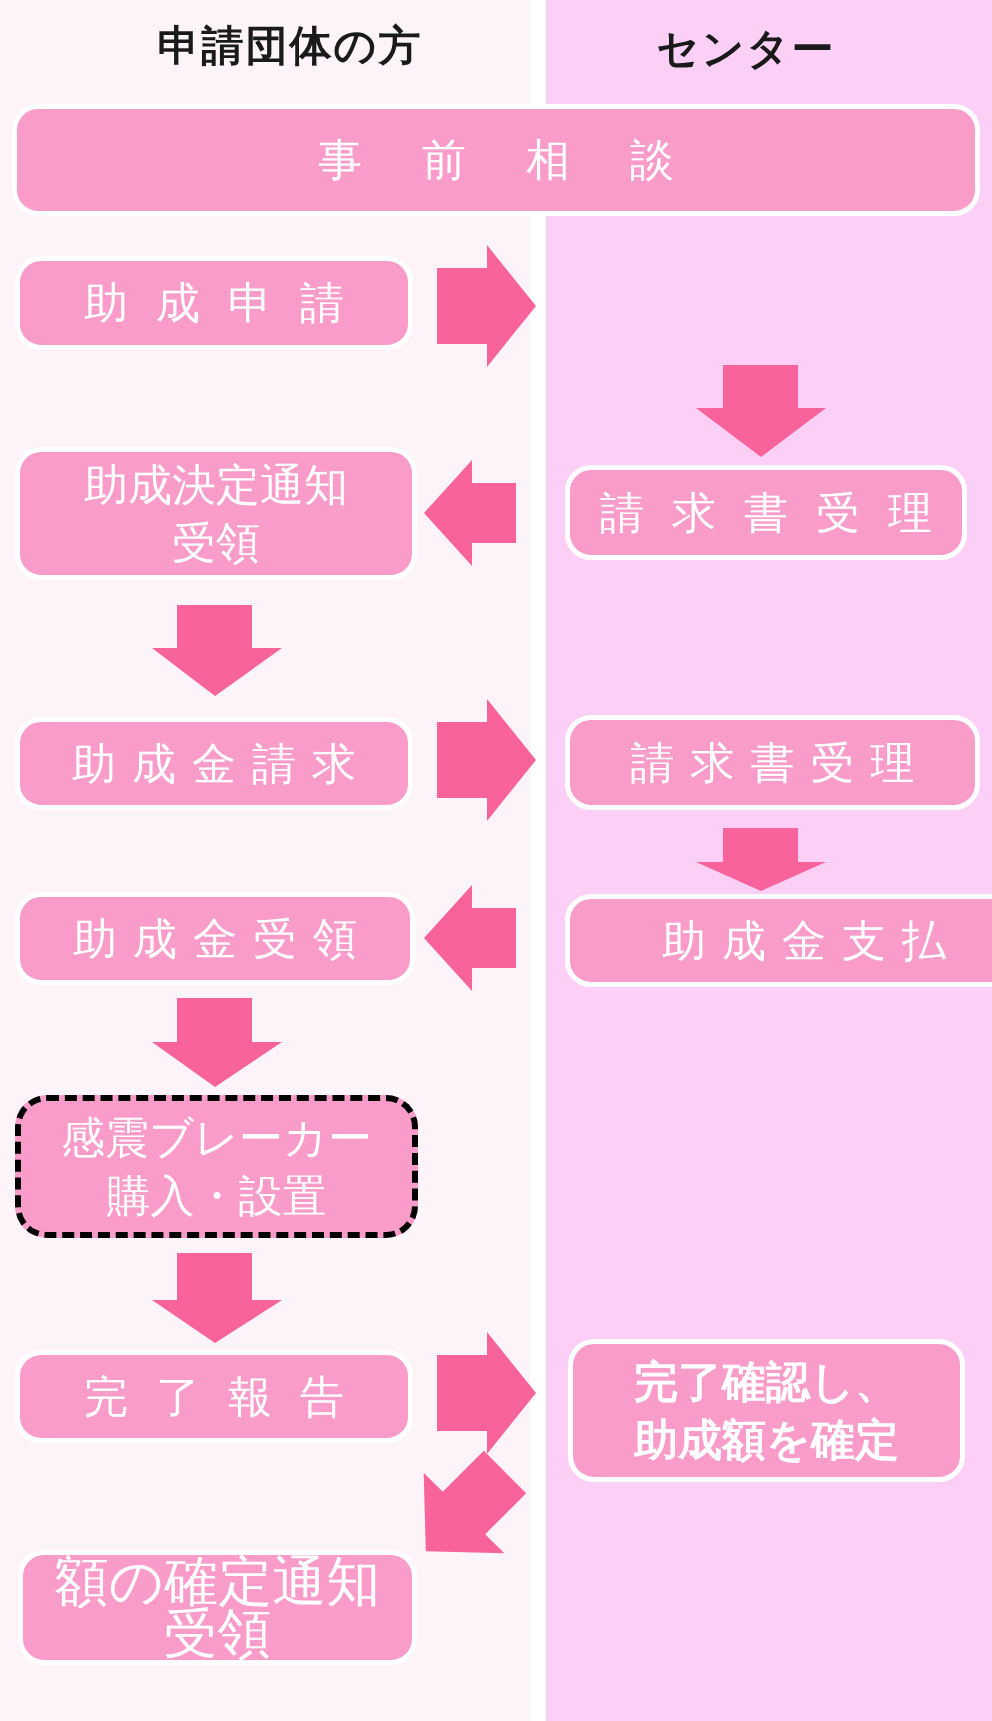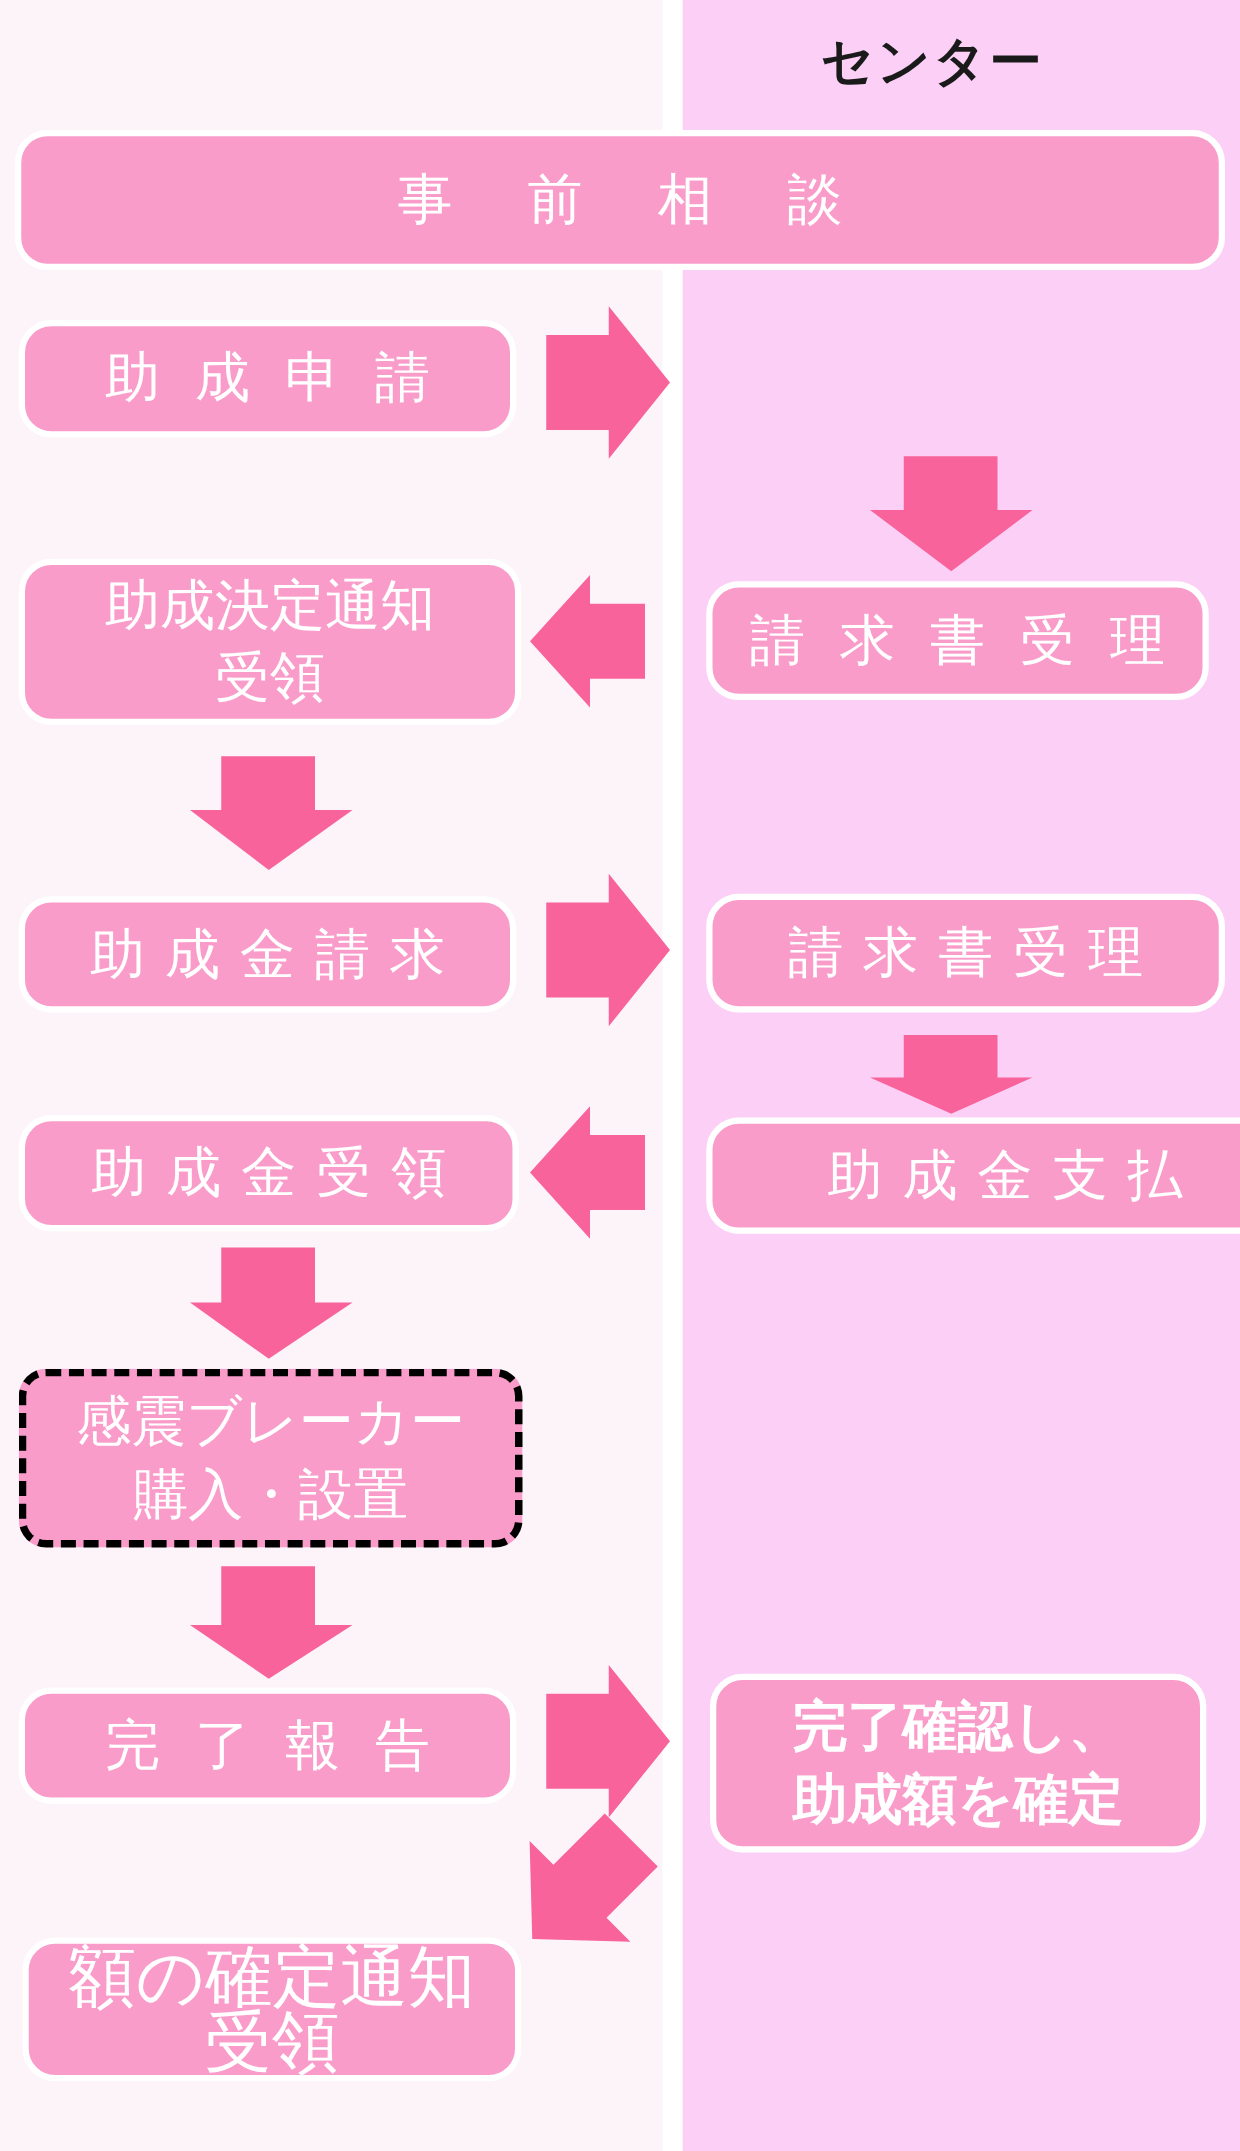--- a/index.html
+++ b/index.html
@@ -65,20 +65,21 @@
   .small{font-size:54px;line-height:52px;}
 </style>
 </head>
 <body>
 
 <div class="stage">
 
   <div class="col-right-bg"></div>
   <div class="col-divider"></div>
 
+  <div class="col-header" style="left:40px;width:500px;top:18px;">申請団体の方</div>
   <div class="col-header" style="left:546px;width:400px;top:21px;">センター</div>
 
   <svg class="arrow-layer" width="992" height="1721" viewBox="0 0 992 1721" xmlns="http://www.w3.org/2000/svg">
 
     <polygon class="arrow" points="437,268 487,268 487,245 536,306 487,367 487,344 437,344"></polygon>
 
     <polygon class="arrow" points="723,365 798,365 798,408 826,408 761,457 696,408 723,408"></polygon>
 
     <polygon class="arrow" points="424,513 472,460 472,483 516,483 516,543 472,543 472,566"></polygon>
 
@@ -126,21 +127,21 @@
   </div>
 
   <div class="node ls-5" style="left:565px;top:894px;width:478px;height:93px;">
     <span>助成金支払</span>
   </div>
 
   <div class="node ls-5" style="left:15px;top:892px;width:400px;height:93px;">
     <span>助成金受領</span>
   </div>
 
-  <div class="node dashed" style="left:15px;top:1095px;width:403px;height:143px;border-radius:22px;">
+  <div class="node dashed" style="left:15px;top:1095px;width:403px;height:143px;">
     <span>感震ブレーカー</span>
     <span>購入・設置</span>
   </div>
 
   <div class="node ls-4" style="left:15px;top:1350px;width:398px;height:93px;">
     <span>完了報告</span>
   </div>
 
   <div class="node" style="left:568px;top:1339px;width:397px;height:143px;font-weight:bold;">
     <span>完了確認し、</span>

